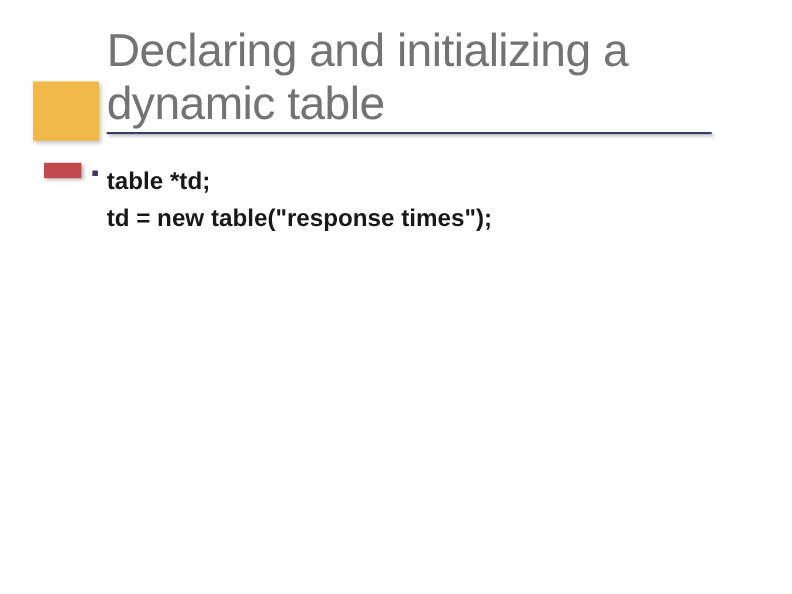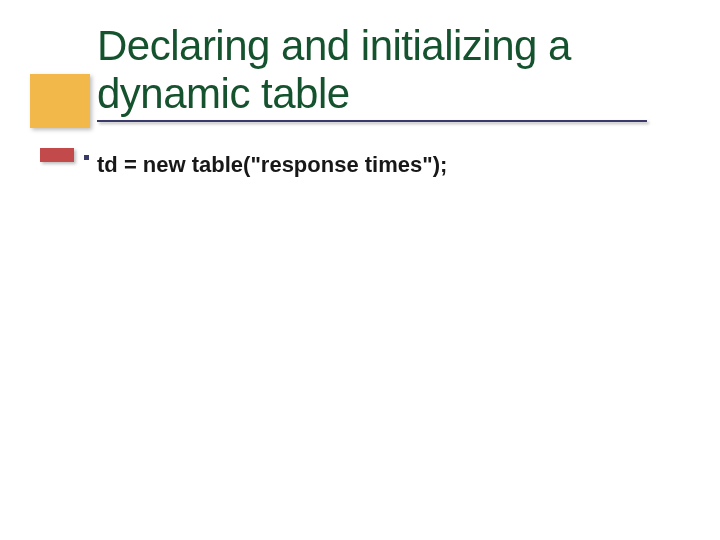--- a/index.html
+++ b/index.html
@@ -13,21 +13,21 @@
     }
     .title-block {
       position: absolute;
       top: 22px;
       left: 97px;
       right: 30px;
     }
     .title {
       font-size: 42px;
       font-weight: 400;
-      color: #14532d;
+      color: #737373;
       line-height: 1.15;
       letter-spacing: -0.5px;
     }
     .title-underline {
       position: absolute;
       top: 120px;
       left: 97px;
       width: 550px;
       height: 2px;
       background: #3a3a6a;
@@ -81,14 +81,15 @@
 <div class="accent-square"></div>
 <div class="accent-line"></div>
 <div class="bullet"></div>
 
 <div class="title-block">
   <h1 class="title">Declaring and initializing a dynamic table</h1>
 </div>
 <div class="title-underline"></div>
 
 <div class="content">
+  <div class="code-line">table *td;</div>
   <div class="code-line">td = new table("response times");</div>
 </div>
 
 </body></html>

